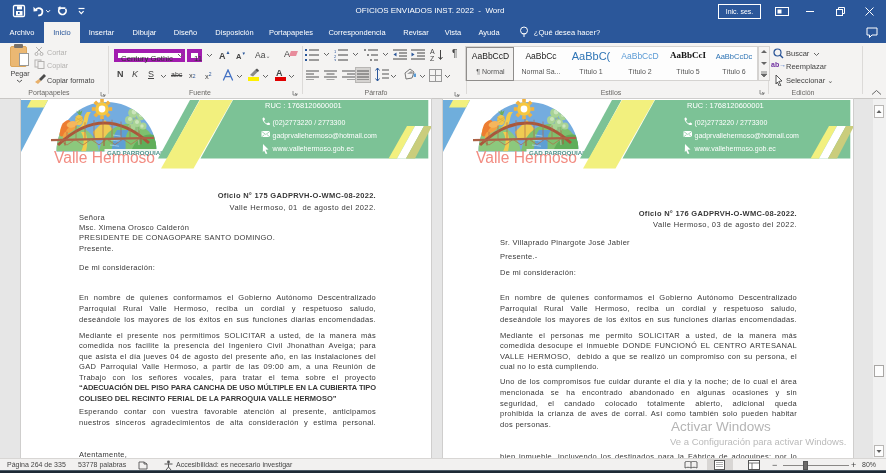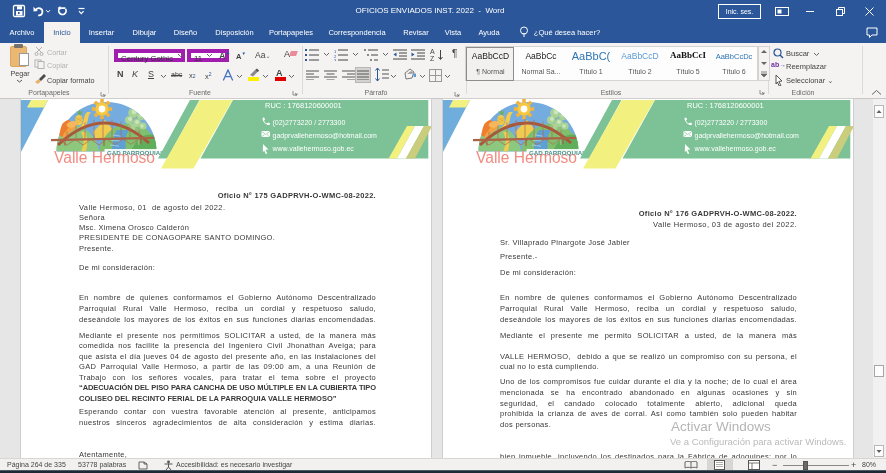--- a/index.html
+++ b/index.html
@@ -133,21 +133,21 @@
   <div class="btntxt" style="left:47px;top:33px;">Copiar formato</div>
   <div class="glabel" style="left:9px;">Portapapeles</div>
   <svg class="launcher" style="left:100px;top:48px;" viewBox="0 0 6 6">
         <path d="M1,1 v4 h4 M3,3 l2,2 M5,3.2 v1.8 h-1.8" stroke="#777" fill="none" stroke-width="0.8"></path>
       </svg>
 
   <div class="combo" style="left:114px;top:6px;width:71px;height:13px;line-height:11px;padding-left:3px;">Century Gothic</div>
   <svg class="abs" style="left:177px;top:10px" width="7" height="5" viewBox="0 0 7 5">
         <path d="M1,1 l2.5,2.5 2.5,-2.5" fill="none" stroke="#666" stroke-width="1"></path>
       </svg>
-  <div class="combo" style="left:187px;top:6px;width:42px;height:13px;line-height:11px;padding-left:3px;">11</div>
+  <div class="combo" style="left:187px;top:6px;width:15px;height:13px;line-height:11px;padding-left:3px;">11</div>
   <svg class="abs" style="left:206px;top:10px" width="7" height="5" viewBox="0 0 7 5">
         <path d="M1,1 l2.5,2.5 2.5,-2.5" fill="none" stroke="#666" stroke-width="1"></path>
       </svg>
   <div class="abs cN" style="left:219px;top:6px;">A<span style="font-size:5px;color:#2B579A;vertical-align:5px;">▲</span></div>
   <div class="abs cN" style="left:236px;top:8px;font-size:7.5px;">A<span style="font-size:4.5px;color:#2B579A;vertical-align:4px;">▼</span></div>
   <div class="abs" style="left:255px;top:7px;font-size:8.5px;color:#444;">Aa<span style="font-size:6px;color:#666;">⌄</span></div>
   <div class="abs" style="left:284px;top:6px;font-size:9px;color:#444;">A</div>
   <div class="abs" style="left:290px;top:8px;width:7px;height:5px;background:#E88C9C;transform:skewX(-20deg);"></div>
   <div class="abs cN" style="left:117px;top:26px;">N</div>
   <div class="abs" style="left:132px;top:26px;font-size:9px;font-style:italic;color:#444;">K</div>
@@ -525,49 +525,50 @@
 <text x="251.5" y="38.8" font-size="7">gadprvallehermoso@hotmail.com</text>
 <text x="251.5" y="51.8" font-size="7">www.vallehermoso.gob.ec</text>
 <path d="M241.5,19.5 c0,0 0.5,-1.5 1.5,-1 l1,1.5 c0,0 0,1 -1,1.5 c0.5,1.5 1.5,2.5 3,3 c0.5,-1 1.5,-1 1.5,-1 l1.5,1 c0.5,1 -1,1.5 -1,1.5 c-2,0.5 -6.5,-3 -6.5,-6.5 z" fill="#fff"></path>
 <rect x="240.5" y="32" width="8.5" height="6" rx="0.5" fill="#fff"></rect>
         <path d="M240.5,32.3 l4.25,3.2 4.25,-3.2 M240.5,38 l3,-2.4 M249,38 l-3,-2.4" fill="none" stroke="#7CC296" stroke-width="0.7"></path>
 <path d="M242,45 l5.5,5.5 -3,0.3 1.8,3.6 -1.5,0.6 -1.7,-3.6 -1.3,1.8 z" fill="#fff"></path>
 </g>
     </svg>
 
 <div class="bodyline bold" style="left:79px;top:191.4px;text-align:right;">Oficio N° 175 GADPRVH-O-WMC-08-2022.</div>
-<div class="bodyline" style="left:79px;top:203px;text-align:left;letter-spacing:0.4px;">Valle Hermoso, 01&nbsp; de agosto del 2022.</div>
+<div class="bodyline" style="left:79px;top:203px;text-align:right;letter-spacing:0.4px;">Valle Hermoso, 01&nbsp; de agosto del 2022.</div>
 <div class="bodyline" style="left:79px;top:213px;">Señora</div>
 <div class="bodyline" style="left:79px;top:223.2px;">Msc. Ximena Orosco Calderón</div>
 <div class="bodyline" style="left:79px;top:233px;">PRESIDENTE DE CONAGOPARE SANTO DOMINGO.</div>
 <div class="bodyline" style="left:79px;top:243.7px;">Presente.</div>
 <div class="bodyline" style="left:79px;top:263px;">De mi consideración:</div>
 <div class="bodyline just" style="left:79px;top:293.4px;">En nombre de quienes conformamos el Gobierno Autónomo Descentralizado</div>
 <div class="bodyline just" style="left:79px;top:304px;">Parroquial Rural Valle Hermoso, reciba un cordial y respetuoso saludo,</div>
 <div class="bodyline just" style="left:79px;top:314.6px;">deseándole los mayores de los éxitos en sus funciones diarias encomendadas.</div>
 <div class="bodyline just" style="left:79px;top:330.6px;">Mediante el presente nos permitimos SOLICITAR a usted, de la manera más</div>
 <div class="bodyline just" style="left:79px;top:341.1px;">comedida nos facilite la presencia del Ingeniero Civil Jhonathan Aveiga; para</div>
 <div class="bodyline just" style="left:79px;top:351.6px;">que asista el día jueves 04 de agosto del presente año, en las instalaciones del</div>
 <div class="bodyline just" style="left:79px;top:362.2px;">GAD Parroquial Valle Hermoso, a partir de las 09:00 am, a una Reunión de</div>
 <div class="bodyline just" style="left:79px;top:372.7px;">Trabajo con los señores vocales, para tratar el tema sobre el proyecto</div>
 <div class="bodyline just bold" style="left:79px;top:383.2px;letter-spacing:-0.1px;">“ADECUACIÓN DEL PISO PARA CANCHA DE USO MÚLTIPLE EN LA CUBIERTA TIPO</div>
 <div class="bodyline bold" style="left:79px;top:393.7px;letter-spacing:0;">COLISEO DEL RECINTO FERIAL DE LA PARROQUIA VALLE HERMOSO”</div>
 <div class="bodyline just" style="left:79px;top:407px;">Esperando contar con vuestra favorable atención al presente, anticipamos</div>
-<div class="bodyline just" style="left:79px;top:417.9px;">nuestros sinceros agradecimientos de alta consideración y estima diarias.</div>
+<div class="bodyline just" style="left:79px;top:417.9px;">nuestros sinceros agradecimientos de alta consideración y estima personal.</div>
 <div class="bodyline" style="left:79px;top:449.6px;">Atentamente,</div>
 
 <div class="bodyline bold" style="left:500px;top:208.7px;text-align:right;">Oficio N° 176 GADPRVH-O-WMC-08-2022.</div>
 <div class="bodyline" style="left:500px;top:220.3px;text-align:right;letter-spacing:0.4px;">Valle Hermoso, 03 de agosto del 2022.</div>
 <div class="bodyline" style="left:500px;top:238.4px;">Sr. Villaprado Pinargote José Jabier</div>
 <div class="bodyline" style="left:500px;top:251.5px;">Presente.-</div>
 <div class="bodyline" style="left:500px;top:267.6px;">De mi consideración:</div>
 <div class="bodyline just" style="left:500px;top:293.4px;">En nombre de quienes conformamos el Gobierno Autónomo Descentralizado</div>
 <div class="bodyline just" style="left:500px;top:304px;">Parroquial Rural Valle Hermoso, reciba un cordial y respetuoso saludo,</div>
 <div class="bodyline just" style="left:500px;top:314.6px;">deseándole los mayores de los éxitos en sus funciones diarias encomendadas.</div>
-<div class="bodyline just" style="left:500px;top:330.6px;">Mediante el presente me permito SOLICITAR a usted, de la manera más</div>
+<div class="bodyline just" style="left:500px;top:330.6px;">Mediante el personas me permito SOLICITAR a usted, de la manera más</div>
+<div class="bodyline just" style="left:500px;top:341.1px;">comedida desocupe el inmueble DONDE FUNCIONÓ EL CENTRO ARTESANAL</div>
 <div class="bodyline just" style="left:500px;top:351.6px;">VALLE HERMOSO,&nbsp; debido a que se realizó un compromiso con su persona, el</div>
 <div class="bodyline just" style="left:500px;top:377px;">Uno de los compromisos fue cuidar durante el día y la noche; de lo cual el área</div>
 <div class="bodyline" style="left:500px;top:362.2px;">cual no lo está cumpliendo.</div>
 <div class="bodyline just" style="left:500px;top:388px;">mencionada se ha encontrado abandonado en algunas ocasiones y sin</div>
 <div class="bodyline just" style="left:500px;top:398.5px;">seguridad, el candado colocado totalmente abierto, adicional queda</div>
 <div class="bodyline just" style="left:500px;top:409px;">prohibida la crianza de aves de corral. Así como también solo pueden habitar</div>
 <div class="bodyline" style="left:500px;top:419.5px;">dos personas.</div>
 <div class="bodyline just" style="left:520px;top:440.5px;margin-top:24px;">Cabe recalcar que existen materiales y maquinaria que se encuentre dentro del</div>
 <div class="bodyline just" style="left:500px;top:451.5px;">bien inmueble, incluyendo los destinados para la Fábrica de adoquines; por lo</div>
 

